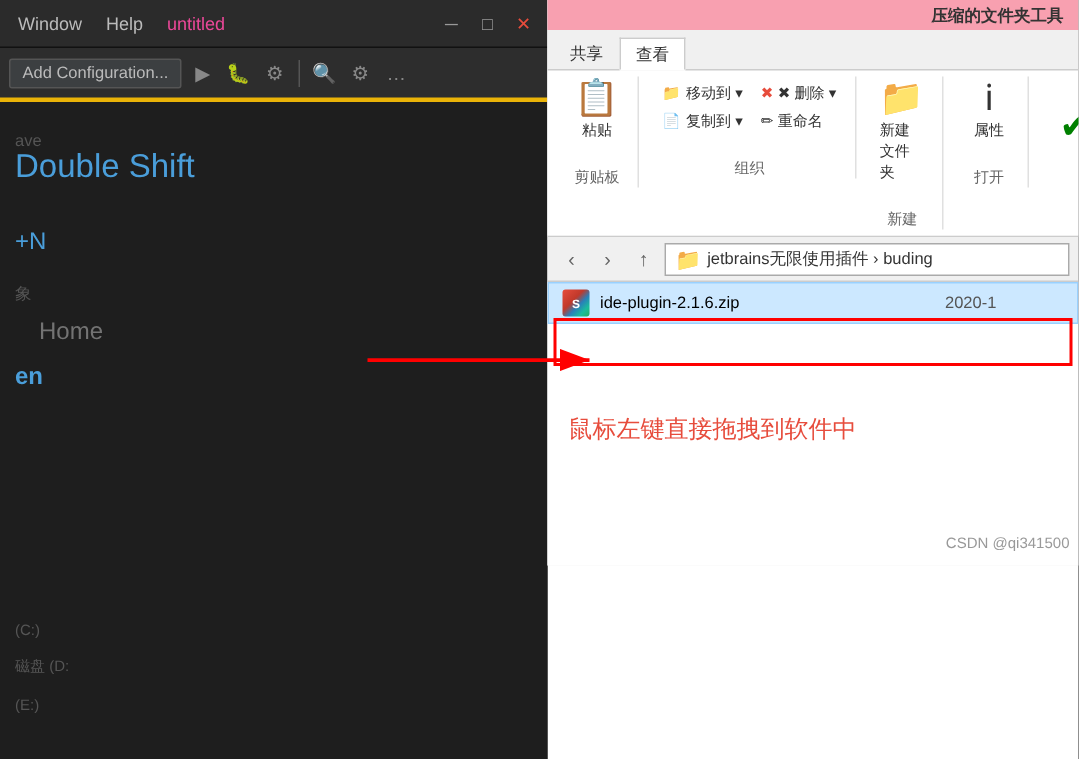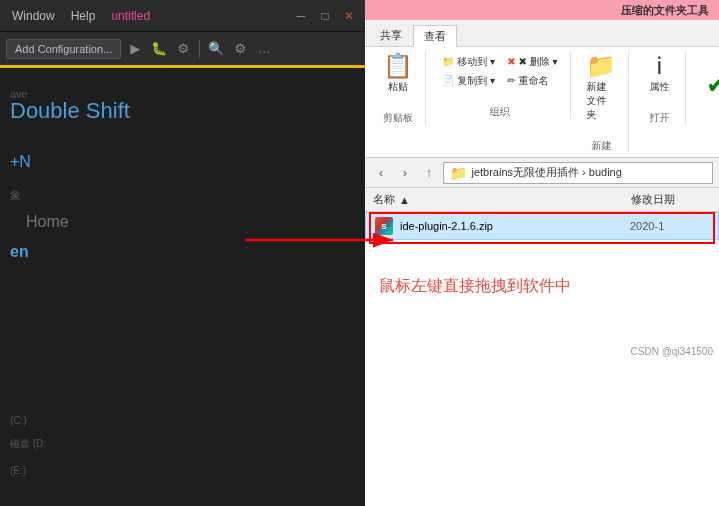--- a/index.html
+++ b/index.html
@@ -410,21 +410,21 @@
       font-size: 16px;
       color: #e74c3c;
       font-weight: normal;
       font-family: 'Microsoft YaHei', 'SimHei', Arial, sans-serif;
       pointer-events: none;
     }
 
     
     .watermark {
       position: absolute;
-      bottom: 20px;
+      bottom: 9px;
       right: 6px;
       font-size: 10px;
       color: #999;
       pointer-events: none;
       padding-left: 20px;
     }
   </style>
 </head>
 <body>
 
@@ -563,27 +563,20 @@
     <span class="address-nav-btn">›</span>
     <span class="address-nav-btn">↑</span>
     <div class="address-path">
       <span class="folder-icon">📁</span>
       <span>jetbrains无限使用插件 › buding</span>
     </div>
   </div>
 
   <div class="file-list">
 
-    <div class="file-list-header">
-      <div class="file-list-header-name">
-        <span>名称</span>
-        <span>▲</span>
-      </div>
-      <div class="file-list-header-date">修改日期</div>
-    </div>
 
     <div class="file-item">
       <div class="file-icon">
         <div class="zip-icon">S</div>
       </div>
       <span class="file-name">ide-plugin-2.1.6.zip</span>
       <span class="file-date">2020-1</span>
     </div>
 
     <div class="file-highlight-box"></div>

